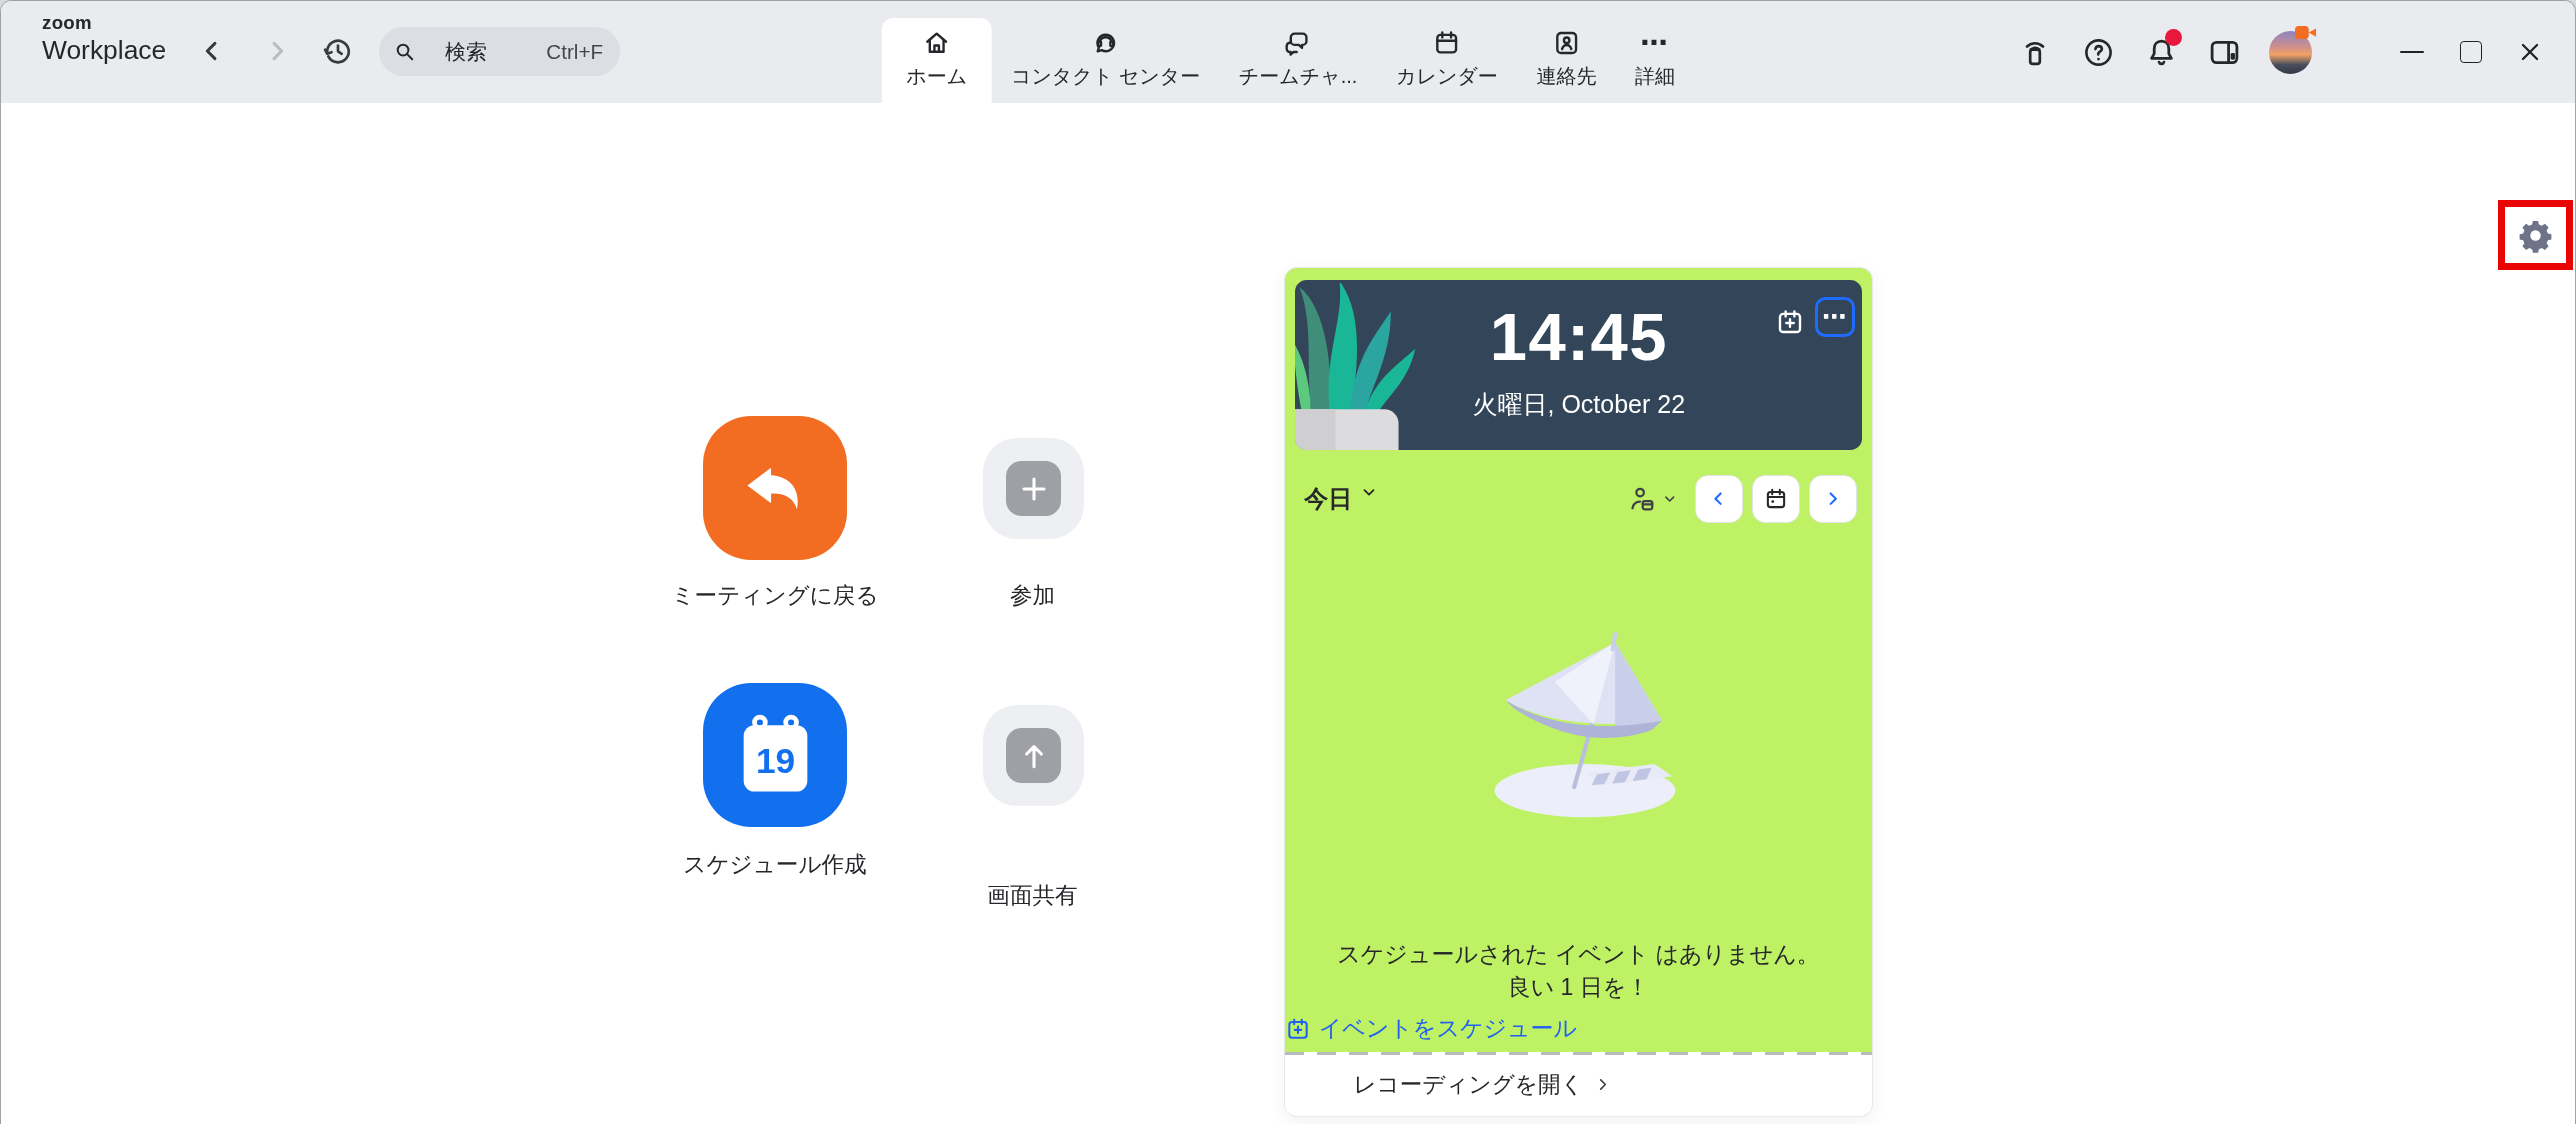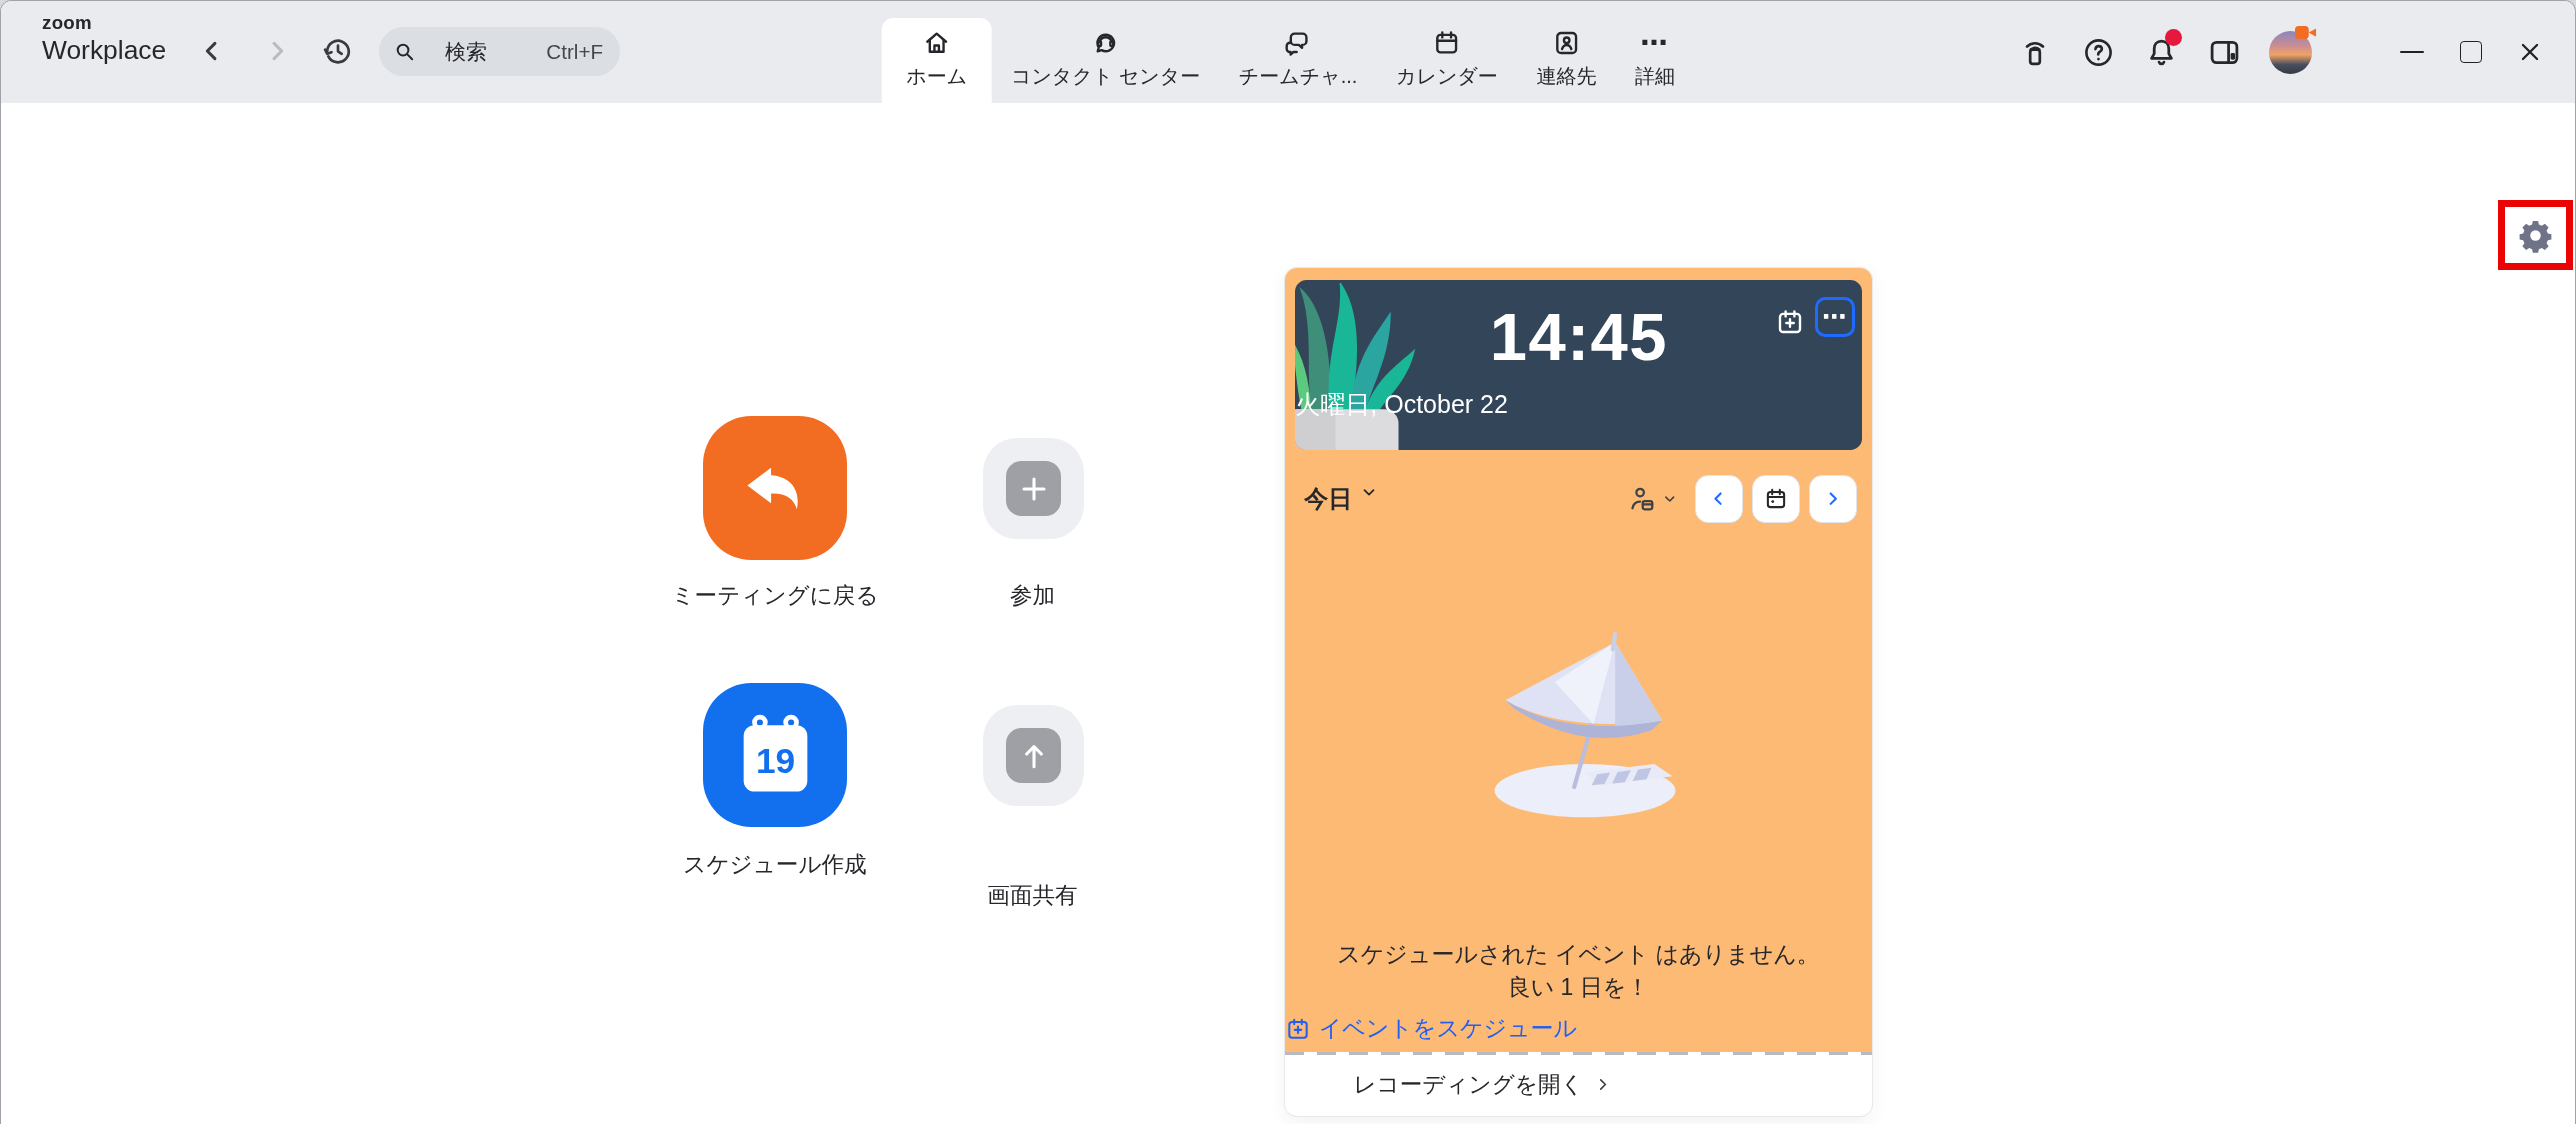--- a/index.html
+++ b/index.html
@@ -48,25 +48,25 @@
   .gear-btn{ width:55px; height:55px; display:flex; align-items:center; justify-content:center; cursor:pointer; }
 
   
   .qa-btn{ position:absolute; display:flex; align-items:center; justify-content:center; cursor:pointer; }
   .qa-big{ width:144px; height:144px; border-radius:48px; }
   .qa-small{ width:101px; height:101px; border-radius:34px; background:#EEEFF2; }
   .qa-inner{ width:55px; height:55px; border-radius:15.5px; background:#9EA0A6; display:flex; align-items:center; justify-content:center; }
   .qa-label{ position:absolute; text-align:center; font-size:22.6px; color:#26272B; }
 
   
-  .panel{ position:absolute; left:1283px; top:266px; width:589px; height:850px; background:#fdba74;
+  .panel{ position:absolute; left:1283px; top:266px; width:589px; height:850px; background:#bef264;
           border:1.3px solid #E7E9ED; border-radius:13px; box-shadow:0 5.2px 17px rgba(40,44,60,.06); }
   .clock-card{ position:absolute; left:10.3px; top:11.6px; width:567px; height:170px; border-radius:11.6px; background:#334659; overflow:hidden; }
   .clock-time{ position:absolute; left:0; right:0; top:18px; text-align:center; font-size:67px; font-weight:700; color:#ffffff; letter-spacing:1.3px; }
-  .clock-date{ position:absolute; left:0; right:0; top:108px; text-align:left; font-size:25px; color:#ffffff; }
+  .clock-date{ position:absolute; left:0; right:0; top:108px; text-align:center; font-size:25px; color:#ffffff; }
   .card-addcal{ position:absolute; right:57px; top:27px; width:31px; height:31px; display:flex; align-items:center; justify-content:center; cursor:pointer; }
   .card-more{ position:absolute; right:7.7px; top:17px; width:40px; height:40px; border-radius:10.3px; border:3.9px solid #1F6BFF;
               display:flex; align-items:center; justify-content:center; color:#fff; cursor:pointer; }
   .card-more .dots-glyph{ font-size:24.5px; line-height:19.3px; letter-spacing:0.6px; font-weight:700; }
 
   .cal-toolbar{ position:absolute; left:19.3px; right:15.5px; top:204px; height:54px; display:flex; align-items:center; }
   .range-dd{ display:flex; align-items:flex-start; gap:7.7px; cursor:pointer; }
   .range-dd .lbl{ font-size:24px; font-weight:600; }
   .toolbar-right{ margin-left:auto; display:flex; align-items:center; gap:9px; }
   .people-dd{ display:flex; align-items:center; gap:5.2px; cursor:pointer; margin-right:7.7px; }

